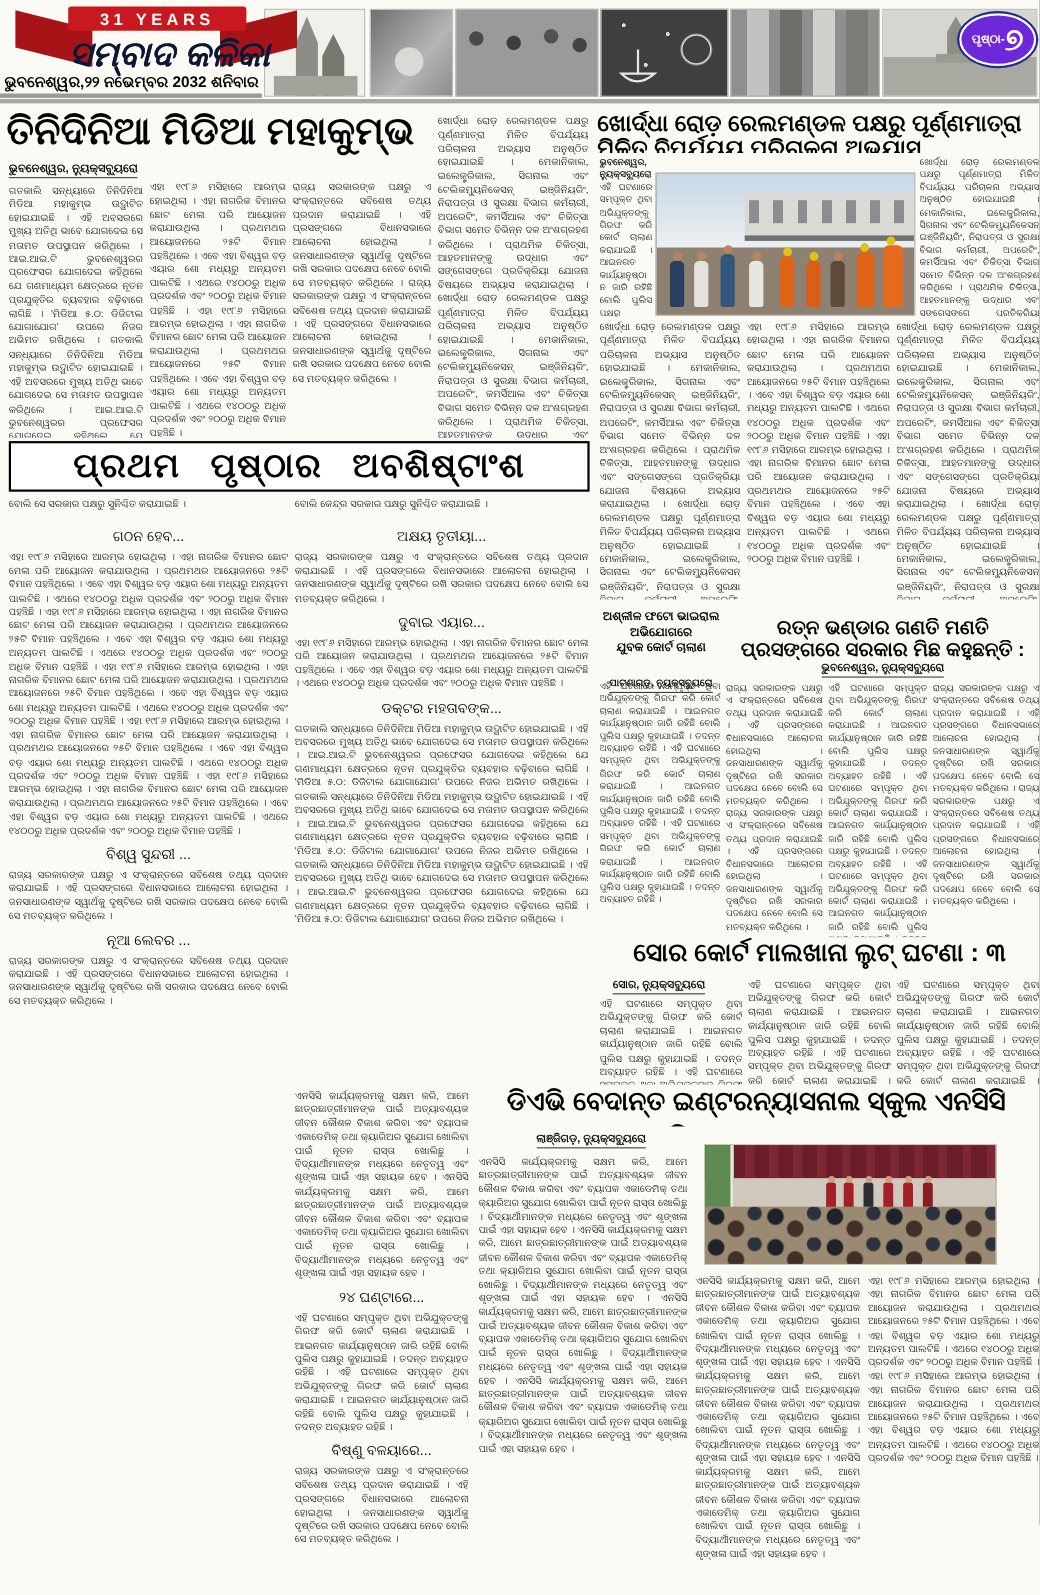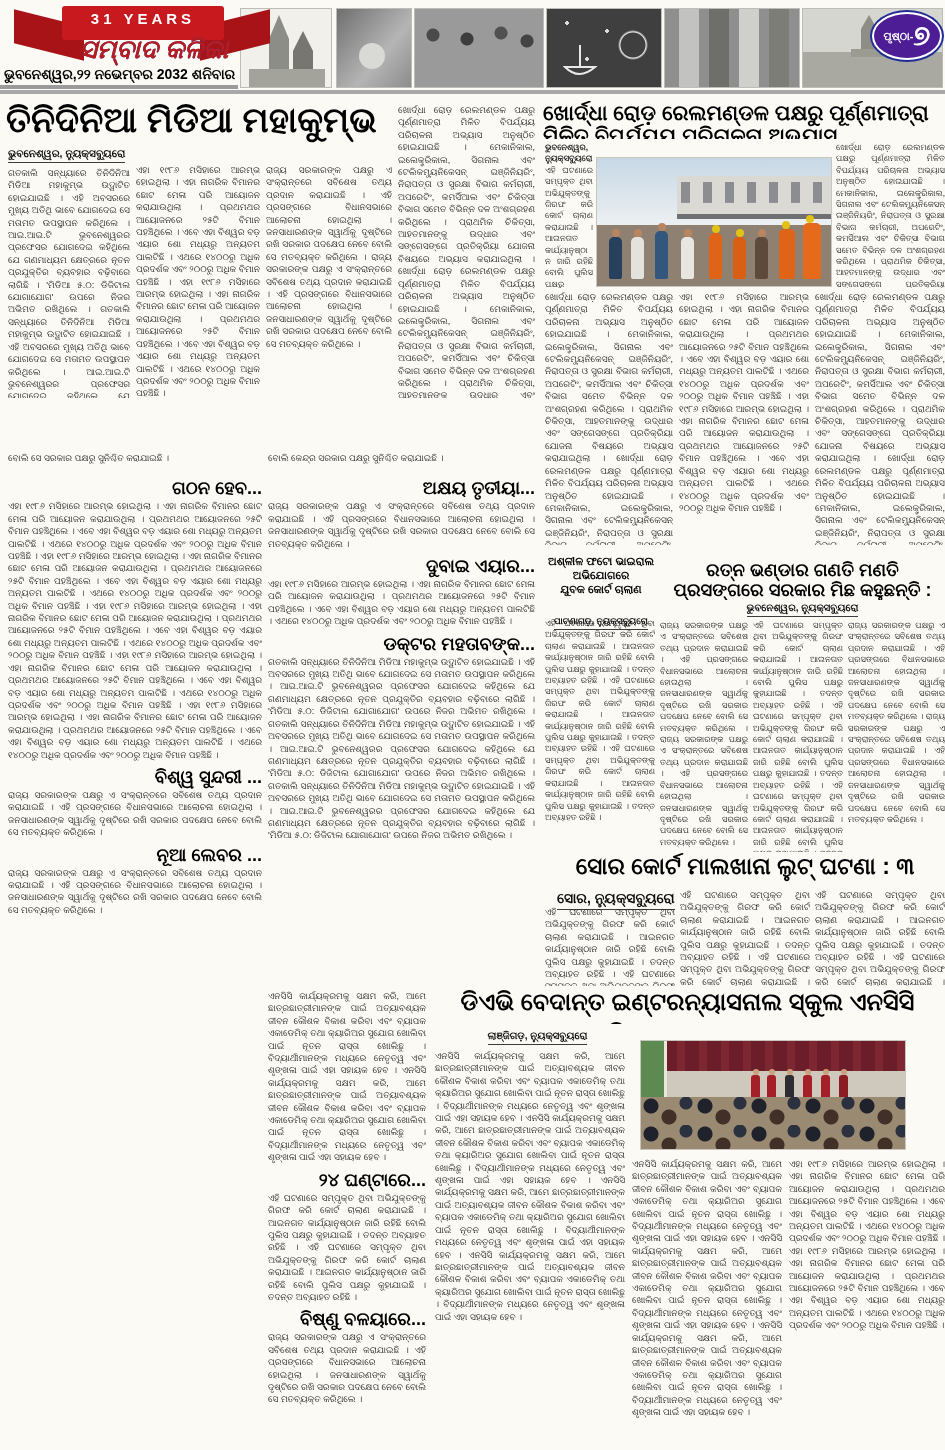--- a/index.html
+++ b/index.html
@@ -6,36 +6,36 @@
   html,body{background:#9b9b9b}
   body{font-family:"Liberation Sans","DejaVu Sans",sans-serif}
   #page{position:relative;width:945px;height:1450px;margin:0 auto;background:#fbfaf5;color:#151515;overflow:hidden}
   .abs{position:absolute}
   .col{position:absolute;font-size:9px;line-height:12.4px;text-align:justify;overflow:hidden;color:#1d1d1d;word-break:break-word}
   .col.small{font-size:8.3px;line-height:11.4px}
   .hl{position:absolute;font-weight:bold;color:#000;overflow:hidden}
   .ctr{text-align:center}
   .dateline{position:absolute;font-weight:bold;font-size:10.5px;color:#0d0d0d}
   .ul{border-bottom:1.5px solid #3c3c3c;padding-bottom:2px;display:inline-block}
-  .subhead{font-weight:bold;font-size:18px;line-height:16px;margin:8px 0 4px;color:#000;text-align:right}
+  .subhead{font-weight:normal;font-size:13px;line-height:16px;margin:8px 0 4px;color:#000;text-align:center}
   .lead{margin-bottom:16px}
   .photo{position:absolute;overflow:hidden;border:1px solid #c8c6bf}
   
-  #ribbonband{position:absolute;left:62px;top:6px;width:162px;height:34px;background:#c8191f;color:#fff;
+  #ribbonband{position:absolute;left:62px;top:6px;width:162px;height:22px;background:#c8191f;color:#fff;
     font-weight:bold;font-size:15px;letter-spacing:4px;text-align:center;line-height:26px;border-radius:3px;z-index:3}
   .tail{position:absolute;top:18px;width:70px;height:34px;background:#a81317;z-index:2}
   .tail.tl{left:14px;transform:skewY(14deg)}
   .tail.tr{left:200px;transform:skewY(-14deg)}
-  #logo{position:absolute;left:56px;top:32px;width:196px;height:34px;color:#b91c1c;font-weight:bold;
-    font-style:italic;font-size:26px;line-height:34px;text-align:center;z-index:4;text-shadow:0 0 0.5px #2a3cb8}
+  #logo{position:absolute;left:56px;top:32px;width:196px;height:34px;color:#0f172a;font-weight:bold;
+    font-style:italic;font-size:32px;line-height:34px;text-align:center;z-index:4;text-shadow:0 0 0.5px #2a3cb8}
   #mast-dateline{position:absolute;left:4px;top:66px;width:234px;font-weight:bold;font-size:14px;color:#000}
   #mast-rule-sm{position:absolute;left:0;top:85px;width:238px;height:4px;background:#9a9a9a}
   #strip-rule{position:absolute;left:0;top:90px;width:945px;height:4px;background:#a8a8a8}
   .pcell{position:absolute;top:8px;height:80px;border:1px solid #bdbdb8}
-  #badge{position:absolute;left:872px;top:12px;width:70px;height:48px;background:#4c1d95;border-radius:50%;
+  #badge{position:absolute;left:872px;top:12px;width:70px;height:48px;background:#6d28d9;border-radius:50%;
     color:#fff;display:flex;align-items:center;justify-content:center;box-shadow:inset 0 0 0 2px #fff,0 0 0 2px #1d2d96;z-index:5}
   #badge .pfx{font-size:11px;font-weight:bold}
   #badge .num{font-size:28px;font-weight:bold;line-height:1}
   
   #banner{position:absolute;left:8px;top:401px;width:528px;height:46px;border:2.5px solid #000;background:#fff;
     display:flex;align-items:center;justify-content:center}
   #banner span{font-weight:bold;font-size:31px;word-spacing:18px;letter-spacing:1px;color:#000;white-space:nowrap}
   
   #railphoto{left:596px;top:157px;width:236px;height:130px;background:#8e8172}
   #railphoto .sky{position:absolute;left:0;top:0;width:100%;height:52%;background:linear-gradient(#c7d8e6,#ecf0f2)}
@@ -129,20 +129,23 @@
     <div class="person helmet" style="left:136px;background:#d95f15"></div>
     <div class="person" style="left:158px;background:#5d4a3a"></div>
     <div class="person helmet" style="left:182px;background:#e06418;height:50px;width:16px"></div>
     <div class="person helmet" style="left:206px;background:#e56a1c;height:56px;width:18px"></div>
   </div>
   <div class="col small" style="left:836px;top:142px;width:109px;height:146px">ଖୋର୍ଦ୍ଧା ରୋଡ଼ ରେଲମଣ୍ଡଳ ପକ୍ଷରୁ ପୂର୍ଣ୍ଣମାତ୍ରା ମିଳିତ ବିପର୍ଯ୍ୟୟ ପରିଚାଳନା ଅଭ୍ୟାସ ଅନୁଷ୍ଠିତ ହୋଇଯାଇଛି । ମେକାନିକାଲ, ଇଲେକ୍ଟ୍ରିକାଲ, ସିଗନାଲ ଏବଂ ଟେଲିକମ୍ୟୁନିକେସନ୍ ଇଞ୍ଜିନିୟରିଂ, ନିରାପତ୍ତା ଓ ସୁରକ୍ଷା ବିଭାଗ କର୍ମଚାରୀ, ଅପରେଟିଂ, କମର୍ସିଆଲ ଏବଂ ଚିକିତ୍ସା ବିଭାଗ ସମେତ ବିଭିନ୍ନ ଦଳ ଅଂଶଗ୍ରହଣ କରିଥିଲେ । ପ୍ରାଥମିକ ଚିକିତ୍ସା, ଆହତମାନଙ୍କୁ ଉଦ୍ଧାର ଏବଂ ସଙ୍ଗେସଙ୍ଗେ ପ୍ରତିକ୍ରିୟା ଯୋଜନା ବିଷୟରେ ଅଭ୍ୟାସ କରାଯାଇଥିଲା ।</div>
   <div class="col" style="left:545px;top:291px;width:128px;height:254px">ଖୋର୍ଦ୍ଧା ରୋଡ଼ ରେଲମଣ୍ଡଳ ପକ୍ଷରୁ ପୂର୍ଣ୍ଣମାତ୍ରା ମିଳିତ ବିପର୍ଯ୍ୟୟ ପରିଚାଳନା ଅଭ୍ୟାସ ଅନୁଷ୍ଠିତ ହୋଇଯାଇଛି । ମେକାନିକାଲ, ଇଲେକ୍ଟ୍ରିକାଲ, ସିଗନାଲ ଏବଂ ଟେଲିକମ୍ୟୁନିକେସନ୍ ଇଞ୍ଜିନିୟରିଂ, ନିରାପତ୍ତା ଓ ସୁରକ୍ଷା ବିଭାଗ କର୍ମଚାରୀ, ଅପରେଟିଂ, କମର୍ସିଆଲ ଏବଂ ଚିକିତ୍ସା ବିଭାଗ ସମେତ ବିଭିନ୍ନ ଦଳ ଅଂଶଗ୍ରହଣ କରିଥିଲେ । ପ୍ରାଥମିକ ଚିକିତ୍ସା, ଆହତମାନଙ୍କୁ ଉଦ୍ଧାର ଏବଂ ସଙ୍ଗେସଙ୍ଗେ ପ୍ରତିକ୍ରିୟା ଯୋଜନା ବିଷୟରେ ଅଭ୍ୟାସ କରାଯାଇଥିଲା । ଖୋର୍ଦ୍ଧା ରୋଡ଼ ରେଲମଣ୍ଡଳ ପକ୍ଷରୁ ପୂର୍ଣ୍ଣମାତ୍ରା ମିଳିତ ବିପର୍ଯ୍ୟୟ ପରିଚାଳନା ଅଭ୍ୟାସ ଅନୁଷ୍ଠିତ ହୋଇଯାଇଛି । ମେକାନିକାଲ, ଇଲେକ୍ଟ୍ରିକାଲ, ସିଗନାଲ ଏବଂ ଟେଲିକମ୍ୟୁନିକେସନ୍ ଇଞ୍ଜିନିୟରିଂ, ନିରାପତ୍ତା ଓ ସୁରକ୍ଷା ବିଭାଗ କର୍ମଚାରୀ, ଅପରେଟିଂ, କମର୍ସିଆଲ ଏବଂ ଚିକିତ୍ସା ବିଭାଗ ସମେତ ବିଭିନ୍ନ ଦଳ ଅଂଶଗ୍ରହଣ କରିଥିଲେ । ପ୍ରାଥମିକ ଚିକିତ୍ସା, ଆହତମାନଙ୍କୁ ଉଦ୍ଧାର ଏବଂ ସଙ୍ଗେସଙ୍ଗେ ପ୍ରତିକ୍ରିୟା ଯୋଜନା ବିଷୟରେ ଅଭ୍ୟାସ କରାଯାଇଥିଲା ।</div>
   <div class="col" style="left:679px;top:291px;width:130px;height:254px">ଏହା ୧୯୮୬ ମସିହାରେ ଆରମ୍ଭ ହୋଇଥିଲା । ଏହା ନାଗରିକ ବିମାନର ଛୋଟ ମେଳା ପରି ଆୟୋଜନ କରାଯାଉଥିଲା । ପ୍ରଥମଥର ଆୟୋଜନରେ ୨୫ଟି ବିମାନ ପହଞ୍ଚିଥିଲେ । ଏବେ ଏହା ବିଶ୍ୱର ବଡ଼ ଏୟାର ଶୋ ମଧ୍ୟରୁ ଅନ୍ୟତମ ପାଲଟିଛି । ଏଥରେ ୧୪୦୦ରୁ ଅଧିକ ପ୍ରଦର୍ଶକ ଏବଂ ୨୦୦ରୁ ଅଧିକ ବିମାନ ପହଞ୍ଚିଛି । ଏହା ୧୯୮୬ ମସିହାରେ ଆରମ୍ଭ ହୋଇଥିଲା । ଏହା ନାଗରିକ ବିମାନର ଛୋଟ ମେଳା ପରି ଆୟୋଜନ କରାଯାଉଥିଲା । ପ୍ରଥମଥର ଆୟୋଜନରେ ୨୫ଟି ବିମାନ ପହଞ୍ଚିଥିଲେ । ଏବେ ଏହା ବିଶ୍ୱର ବଡ଼ ଏୟାର ଶୋ ମଧ୍ୟରୁ ଅନ୍ୟତମ ପାଲଟିଛି । ଏଥରେ ୧୪୦୦ରୁ ଅଧିକ ପ୍ରଦର୍ଶକ ଏବଂ ୨୦୦ରୁ ଅଧିକ ବିମାନ ପହଞ୍ଚିଛି ।</div>
   <div class="col" style="left:815px;top:291px;width:130px;height:254px">ଖୋର୍ଦ୍ଧା ରୋଡ଼ ରେଲମଣ୍ଡଳ ପକ୍ଷରୁ ପୂର୍ଣ୍ଣମାତ୍ରା ମିଳିତ ବିପର୍ଯ୍ୟୟ ପରିଚାଳନା ଅଭ୍ୟାସ ଅନୁଷ୍ଠିତ ହୋଇଯାଇଛି । ମେକାନିକାଲ, ଇଲେକ୍ଟ୍ରିକାଲ, ସିଗନାଲ ଏବଂ ଟେଲିକମ୍ୟୁନିକେସନ୍ ଇଞ୍ଜିନିୟରିଂ, ନିରାପତ୍ତା ଓ ସୁରକ୍ଷା ବିଭାଗ କର୍ମଚାରୀ, ଅପରେଟିଂ, କମର୍ସିଆଲ ଏବଂ ଚିକିତ୍ସା ବିଭାଗ ସମେତ ବିଭିନ୍ନ ଦଳ ଅଂଶଗ୍ରହଣ କରିଥିଲେ । ପ୍ରାଥମିକ ଚିକିତ୍ସା, ଆହତମାନଙ୍କୁ ଉଦ୍ଧାର ଏବଂ ସଙ୍ଗେସଙ୍ଗେ ପ୍ରତିକ୍ରିୟା ଯୋଜନା ବିଷୟରେ ଅଭ୍ୟାସ କରାଯାଇଥିଲା । ଖୋର୍ଦ୍ଧା ରୋଡ଼ ରେଲମଣ୍ଡଳ ପକ୍ଷରୁ ପୂର୍ଣ୍ଣମାତ୍ରା ମିଳିତ ବିପର୍ଯ୍ୟୟ ପରିଚାଳନା ଅଭ୍ୟାସ ଅନୁଷ୍ଠିତ ହୋଇଯାଇଛି । ମେକାନିକାଲ, ଇଲେକ୍ଟ୍ରିକାଲ, ସିଗନାଲ ଏବଂ ଟେଲିକମ୍ୟୁନିକେସନ୍ ଇଞ୍ଜିନିୟରିଂ, ନିରାପତ୍ତା ଓ ସୁରକ୍ଷା ବିଭାଗ କର୍ମଚାରୀ, ଅପରେଟିଂ, କମର୍ସିଆଲ ଏବଂ ଚିକିତ୍ସା ବିଭାଗ ସମେତ ବିଭିନ୍ନ ଦଳ ଅଂଶଗ୍ରହଣ କରିଥିଲେ । ପ୍ରାଥମିକ ଚିକିତ୍ସା, ଆହତମାନଙ୍କୁ ଉଦ୍ଧାର ଏବଂ ସଙ୍ଗେସଙ୍ଗେ ପ୍ରତିକ୍ରିୟା ଯୋଜନା ବିଷୟରେ ଅଭ୍ୟାସ କରାଯାଇଥିଲା ।</div>
 
+  <div id="banner">
+    <span>ପ୍ରଥମ ପୃଷ୍ଠାର ଅବଶିଷ୍ଟାଂଶ</span>
+  </div>
 
   <div class="col" style="left:8px;top:452px;width:254px;height:996px">
     <p class="lead">ବୋଲି ସେ ସରକାର ପକ୍ଷରୁ ସୁନିଶ୍ଚିତ କରାଯାଇଛି ।</p>
     <h4 class="subhead">ଗଠନ ହେବ...</h4>
     <p>ଏହା ୧୯୮୬ ମସିହାରେ ଆରମ୍ଭ ହୋଇଥିଲା । ଏହା ନାଗରିକ ବିମାନର ଛୋଟ ମେଳା ପରି ଆୟୋଜନ କରାଯାଉଥିଲା । ପ୍ରଥମଥର ଆୟୋଜନରେ ୨୫ଟି ବିମାନ ପହଞ୍ଚିଥିଲେ । ଏବେ ଏହା ବିଶ୍ୱର ବଡ଼ ଏୟାର ଶୋ ମଧ୍ୟରୁ ଅନ୍ୟତମ ପାଲଟିଛି । ଏଥରେ ୧୪୦୦ରୁ ଅଧିକ ପ୍ରଦର୍ଶକ ଏବଂ ୨୦୦ରୁ ଅଧିକ ବିମାନ ପହଞ୍ଚିଛି । ଏହା ୧୯୮୬ ମସିହାରେ ଆରମ୍ଭ ହୋଇଥିଲା । ଏହା ନାଗରିକ ବିମାନର ଛୋଟ ମେଳା ପରି ଆୟୋଜନ କରାଯାଉଥିଲା । ପ୍ରଥମଥର ଆୟୋଜନରେ ୨୫ଟି ବିମାନ ପହଞ୍ଚିଥିଲେ । ଏବେ ଏହା ବିଶ୍ୱର ବଡ଼ ଏୟାର ଶୋ ମଧ୍ୟରୁ ଅନ୍ୟତମ ପାଲଟିଛି । ଏଥରେ ୧୪୦୦ରୁ ଅଧିକ ପ୍ରଦର୍ଶକ ଏବଂ ୨୦୦ରୁ ଅଧିକ ବିମାନ ପହଞ୍ଚିଛି । ଏହା ୧୯୮୬ ମସିହାରେ ଆରମ୍ଭ ହୋଇଥିଲା । ଏହା ନାଗରିକ ବିମାନର ଛୋଟ ମେଳା ପରି ଆୟୋଜନ କରାଯାଉଥିଲା । ପ୍ରଥମଥର ଆୟୋଜନରେ ୨୫ଟି ବିମାନ ପହଞ୍ଚିଥିଲେ । ଏବେ ଏହା ବିଶ୍ୱର ବଡ଼ ଏୟାର ଶୋ ମଧ୍ୟରୁ ଅନ୍ୟତମ ପାଲଟିଛି । ଏଥରେ ୧୪୦୦ରୁ ଅଧିକ ପ୍ରଦର୍ଶକ ଏବଂ ୨୦୦ରୁ ଅଧିକ ବିମାନ ପହଞ୍ଚିଛି । ଏହା ୧୯୮୬ ମସିହାରେ ଆରମ୍ଭ ହୋଇଥିଲା । ଏହା ନାଗରିକ ବିମାନର ଛୋଟ ମେଳା ପରି ଆୟୋଜନ କରାଯାଉଥିଲା । ପ୍ରଥମଥର ଆୟୋଜନରେ ୨୫ଟି ବିମାନ ପହଞ୍ଚିଥିଲେ । ଏବେ ଏହା ବିଶ୍ୱର ବଡ଼ ଏୟାର ଶୋ ମଧ୍ୟରୁ ଅନ୍ୟତମ ପାଲଟିଛି । ଏଥରେ ୧୪୦୦ରୁ ଅଧିକ ପ୍ରଦର୍ଶକ ଏବଂ ୨୦୦ରୁ ଅଧିକ ବିମାନ ପହଞ୍ଚିଛି । ଏହା ୧୯୮୬ ମସିହାରେ ଆରମ୍ଭ ହୋଇଥିଲା । ଏହା ନାଗରିକ ବିମାନର ଛୋଟ ମେଳା ପରି ଆୟୋଜନ କରାଯାଉଥିଲା । ପ୍ରଥମଥର ଆୟୋଜନରେ ୨୫ଟି ବିମାନ ପହଞ୍ଚିଥିଲେ । ଏବେ ଏହା ବିଶ୍ୱର ବଡ଼ ଏୟାର ଶୋ ମଧ୍ୟରୁ ଅନ୍ୟତମ ପାଲଟିଛି । ଏଥରେ ୧୪୦୦ରୁ ଅଧିକ ପ୍ରଦର୍ଶକ ଏବଂ ୨୦୦ରୁ ଅଧିକ ବିମାନ ପହଞ୍ଚିଛି ।</p>
     <h4 class="subhead">ବିଶ୍ୱ ସୁନ୍ଦରୀ ...</h4>
     <p>ରାଜ୍ୟ ସରକାରଙ୍କ ପକ୍ଷରୁ ଏ ସଂକ୍ରାନ୍ତରେ ସବିଶେଷ ତଥ୍ୟ ପ୍ରଦାନ କରାଯାଇଛି । ଏହି ପ୍ରସଙ୍ଗରେ ବିଧାନସଭାରେ ଆଲୋଚନା ହୋଇଥିଲା । ଜନସାଧାରଣଙ୍କ ସ୍ୱାର୍ଥକୁ ଦୃଷ୍ଟିରେ ରଖି ସରକାର ପଦକ୍ଷେପ ନେବେ ବୋଲି ସେ ମତବ୍ୟକ୍ତ କରିଥିଲେ ।</p>
     <h4 class="subhead">ନୂଆ ଲେବର ...</h4>
     <p>ରାଜ୍ୟ ସରକାରଙ୍କ ପକ୍ଷରୁ ଏ ସଂକ୍ରାନ୍ତରେ ସବିଶେଷ ତଥ୍ୟ ପ୍ରଦାନ କରାଯାଇଛି । ଏହି ପ୍ରସଙ୍ଗରେ ବିଧାନସଭାରେ ଆଲୋଚନା ହୋଇଥିଲା । ଜନସାଧାରଣଙ୍କ ସ୍ୱାର୍ଥକୁ ଦୃଷ୍ଟିରେ ରଖି ସରକାର ପଦକ୍ଷେପ ନେବେ ବୋଲି ସେ ମତବ୍ୟକ୍ତ କରିଥିଲେ ।</p>
   </div>
@@ -172,21 +175,21 @@
 
   <div class="hl ctr" style="left:660px;top:560px;width:285px;height:40px;font-size:18px;line-height:20px">ରତ୍ନ ଭଣ୍ଡାର ଗଣତି ମଣତି ପ୍ରସଙ୍ଗରେ ସରକାର ମିଛ କହୁଛନ୍ତି : ବିଜେଡି</div>
   <div class="dateline ctr" style="left:710px;top:602px;width:185px;font-size:10px">
     <span class="ul">ଭୁବନେଶ୍ୱର, ନ୍ୟୁକ୍ସବ୍ୟୁରୋ</span>
   </div>
   <div class="col small" style="left:660px;top:620px;width:88px;height:232px">ରାଜ୍ୟ ସରକାରଙ୍କ ପକ୍ଷରୁ ଏ ସଂକ୍ରାନ୍ତରେ ସବିଶେଷ ତଥ୍ୟ ପ୍ରଦାନ କରାଯାଇଛି । ଏହି ପ୍ରସଙ୍ଗରେ ବିଧାନସଭାରେ ଆଲୋଚନା ହୋଇଥିଲା । ଜନସାଧାରଣଙ୍କ ସ୍ୱାର୍ଥକୁ ଦୃଷ୍ଟିରେ ରଖି ସରକାର ପଦକ୍ଷେପ ନେବେ ବୋଲି ସେ ମତବ୍ୟକ୍ତ କରିଥିଲେ । ରାଜ୍ୟ ସରକାରଙ୍କ ପକ୍ଷରୁ ଏ ସଂକ୍ରାନ୍ତରେ ସବିଶେଷ ତଥ୍ୟ ପ୍ରଦାନ କରାଯାଇଛି । ଏହି ପ୍ରସଙ୍ଗରେ ବିଧାନସଭାରେ ଆଲୋଚନା ହୋଇଥିଲା । ଜନସାଧାରଣଙ୍କ ସ୍ୱାର୍ଥକୁ ଦୃଷ୍ଟିରେ ରଖି ସରକାର ପଦକ୍ଷେପ ନେବେ ବୋଲି ସେ ମତବ୍ୟକ୍ତ କରିଥିଲେ ।</div>
   <div class="col small" style="left:753px;top:620px;width:90px;height:232px">ଏହି ଘଟଣାରେ ସମ୍ପୃକ୍ତ ଥିବା ଅଭିଯୁକ୍ତଙ୍କୁ ଗିରଫ କରି କୋର୍ଟ ଚାଲାଣ କରାଯାଇଛି । ଆଇନଗତ କାର୍ଯ୍ୟାନୁଷ୍ଠାନ ଜାରି ରହିଛି ବୋଲି ପୁଲିସ ପକ୍ଷରୁ କୁହାଯାଇଛି । ତଦନ୍ତ ଅବ୍ୟାହତ ରହିଛି । ଏହି ଘଟଣାରେ ସମ୍ପୃକ୍ତ ଥିବା ଅଭିଯୁକ୍ତଙ୍କୁ ଗିରଫ କରି କୋର୍ଟ ଚାଲାଣ କରାଯାଇଛି । ଆଇନଗତ କାର୍ଯ୍ୟାନୁଷ୍ଠାନ ଜାରି ରହିଛି ବୋଲି ପୁଲିସ ପକ୍ଷରୁ କୁହାଯାଇଛି । ତଦନ୍ତ ଅବ୍ୟାହତ ରହିଛି । ଏହି ଘଟଣାରେ ସମ୍ପୃକ୍ତ ଥିବା ଅଭିଯୁକ୍ତଙ୍କୁ ଗିରଫ କରି କୋର୍ଟ ଚାଲାଣ କରାଯାଇଛି । ଆଇନଗତ କାର୍ଯ୍ୟାନୁଷ୍ଠାନ ଜାରି ରହିଛି ବୋଲି ପୁଲିସ ପକ୍ଷରୁ କୁହାଯାଇଛି । ତଦନ୍ତ ଅବ୍ୟାହତ ରହିଛି ।</div>
   <div class="col small" style="left:848px;top:620px;width:97px;height:232px">ରାଜ୍ୟ ସରକାରଙ୍କ ପକ୍ଷରୁ ଏ ସଂକ୍ରାନ୍ତରେ ସବିଶେଷ ତଥ୍ୟ ପ୍ରଦାନ କରାଯାଇଛି । ଏହି ପ୍ରସଙ୍ଗରେ ବିଧାନସଭାରେ ଆଲୋଚନା ହୋଇଥିଲା । ଜନସାଧାରଣଙ୍କ ସ୍ୱାର୍ଥକୁ ଦୃଷ୍ଟିରେ ରଖି ସରକାର ପଦକ୍ଷେପ ନେବେ ବୋଲି ସେ ମତବ୍ୟକ୍ତ କରିଥିଲେ । ରାଜ୍ୟ ସରକାରଙ୍କ ପକ୍ଷରୁ ଏ ସଂକ୍ରାନ୍ତରେ ସବିଶେଷ ତଥ୍ୟ ପ୍ରଦାନ କରାଯାଇଛି । ଏହି ପ୍ରସଙ୍ଗରେ ବିଧାନସଭାରେ ଆଲୋଚନା ହୋଇଥିଲା । ଜନସାଧାରଣଙ୍କ ସ୍ୱାର୍ଥକୁ ଦୃଷ୍ଟିରେ ରଖି ସରକାର ପଦକ୍ଷେପ ନେବେ ବୋଲି ସେ ମତବ୍ୟକ୍ତ କରିଥିଲେ ।</div>
 
   <div class="hl ctr" style="left:545px;top:851px;width:400px;height:34px;font-size:23px;line-height:30px">ସୋର କୋର୍ଟ ମାଲଖାନା ଲୁଟ୍ ଘଟଣା : ୩ ଗିରଫ</div>
-  <div class="dateline" style="left:557px;top:890px;width:120px;font-size:14px">
+  <div class="dateline" style="left:557px;top:890px;width:120px;font-size:10px">
     <span class="ul">ସୋର, ନ୍ୟୁକ୍ସବ୍ୟୁରୋ</span>
   </div>
   <div class="col" style="left:545px;top:906px;width:130px;height:80px">ଏହି ଘଟଣାରେ ସମ୍ପୃକ୍ତ ଥିବା ଅଭିଯୁକ୍ତଙ୍କୁ ଗିରଫ କରି କୋର୍ଟ ଚାଲାଣ କରାଯାଇଛି । ଆଇନଗତ କାର୍ଯ୍ୟାନୁଷ୍ଠାନ ଜାରି ରହିଛି ବୋଲି ପୁଲିସ ପକ୍ଷରୁ କୁହାଯାଇଛି । ତଦନ୍ତ ଅବ୍ୟାହତ ରହିଛି । ଏହି ଘଟଣାରେ ସମ୍ପୃକ୍ତ ଥିବା ଅଭିଯୁକ୍ତଙ୍କୁ ଗିରଫ କରି କୋର୍ଟ ଚାଲାଣ କରାଯାଇଛି । ଆଇନଗତ କାର୍ଯ୍ୟାନୁଷ୍ଠାନ ଜାରି ରହିଛି ବୋଲି ପୁଲିସ ପକ୍ଷରୁ କୁହାଯାଇଛି । ତଦନ୍ତ ଅବ୍ୟାହତ ରହିଛି ।</div>
   <div class="col" style="left:680px;top:889px;width:130px;height:97px">ଏହି ଘଟଣାରେ ସମ୍ପୃକ୍ତ ଥିବା ଅଭିଯୁକ୍ତଙ୍କୁ ଗିରଫ କରି କୋର୍ଟ ଚାଲାଣ କରାଯାଇଛି । ଆଇନଗତ କାର୍ଯ୍ୟାନୁଷ୍ଠାନ ଜାରି ରହିଛି ବୋଲି ପୁଲିସ ପକ୍ଷରୁ କୁହାଯାଇଛି । ତଦନ୍ତ ଅବ୍ୟାହତ ରହିଛି । ଏହି ଘଟଣାରେ ସମ୍ପୃକ୍ତ ଥିବା ଅଭିଯୁକ୍ତଙ୍କୁ ଗିରଫ କରି କୋର୍ଟ ଚାଲାଣ କରାଯାଇଛି । ଆଇନଗତ କାର୍ଯ୍ୟାନୁଷ୍ଠାନ ଜାରି ରହିଛି ବୋଲି ପୁଲିସ ପକ୍ଷରୁ କୁହାଯାଇଛି । ତଦନ୍ତ ଅବ୍ୟାହତ ରହିଛି ।</div>
   <div class="col" style="left:815px;top:889px;width:130px;height:97px">ଏହି ଘଟଣାରେ ସମ୍ପୃକ୍ତ ଥିବା ଅଭିଯୁକ୍ତଙ୍କୁ ଗିରଫ କରି କୋର୍ଟ ଚାଲାଣ କରାଯାଇଛି । ଆଇନଗତ କାର୍ଯ୍ୟାନୁଷ୍ଠାନ ଜାରି ରହିଛି ବୋଲି ପୁଲିସ ପକ୍ଷରୁ କୁହାଯାଇଛି । ତଦନ୍ତ ଅବ୍ୟାହତ ରହିଛି । ଏହି ଘଟଣାରେ ସମ୍ପୃକ୍ତ ଥିବା ଅଭିଯୁକ୍ତଙ୍କୁ ଗିରଫ କରି କୋର୍ଟ ଚାଲାଣ କରାଯାଇଛି । ଆଇନଗତ କାର୍ଯ୍ୟାନୁଷ୍ଠାନ ଜାରି ରହିଛି ବୋଲି ପୁଲିସ ପକ୍ଷରୁ କୁହାଯାଇଛି । ତଦନ୍ତ ଅବ୍ୟାହତ ରହିଛି ।</div>
 
   <div class="hl ctr" style="left:430px;top:986px;width:515px;height:38px;font-size:24px;line-height:32px">ଡିଏଭି ବେଦାନ୍ତ ଇଣ୍ଟରନ୍ୟାସନାଲ ସ୍କୁଲ ଏନସିସି ବିଭାଗର ସଫଳତା</div>
   <div class="dateline ctr" style="left:455px;top:1030px;width:165px;font-size:10px">
     <span class="ul">ଲାଞ୍ଜିଗଡ଼, ନ୍ୟୁକ୍ସବ୍ୟୁରୋ</span>
   </div>

